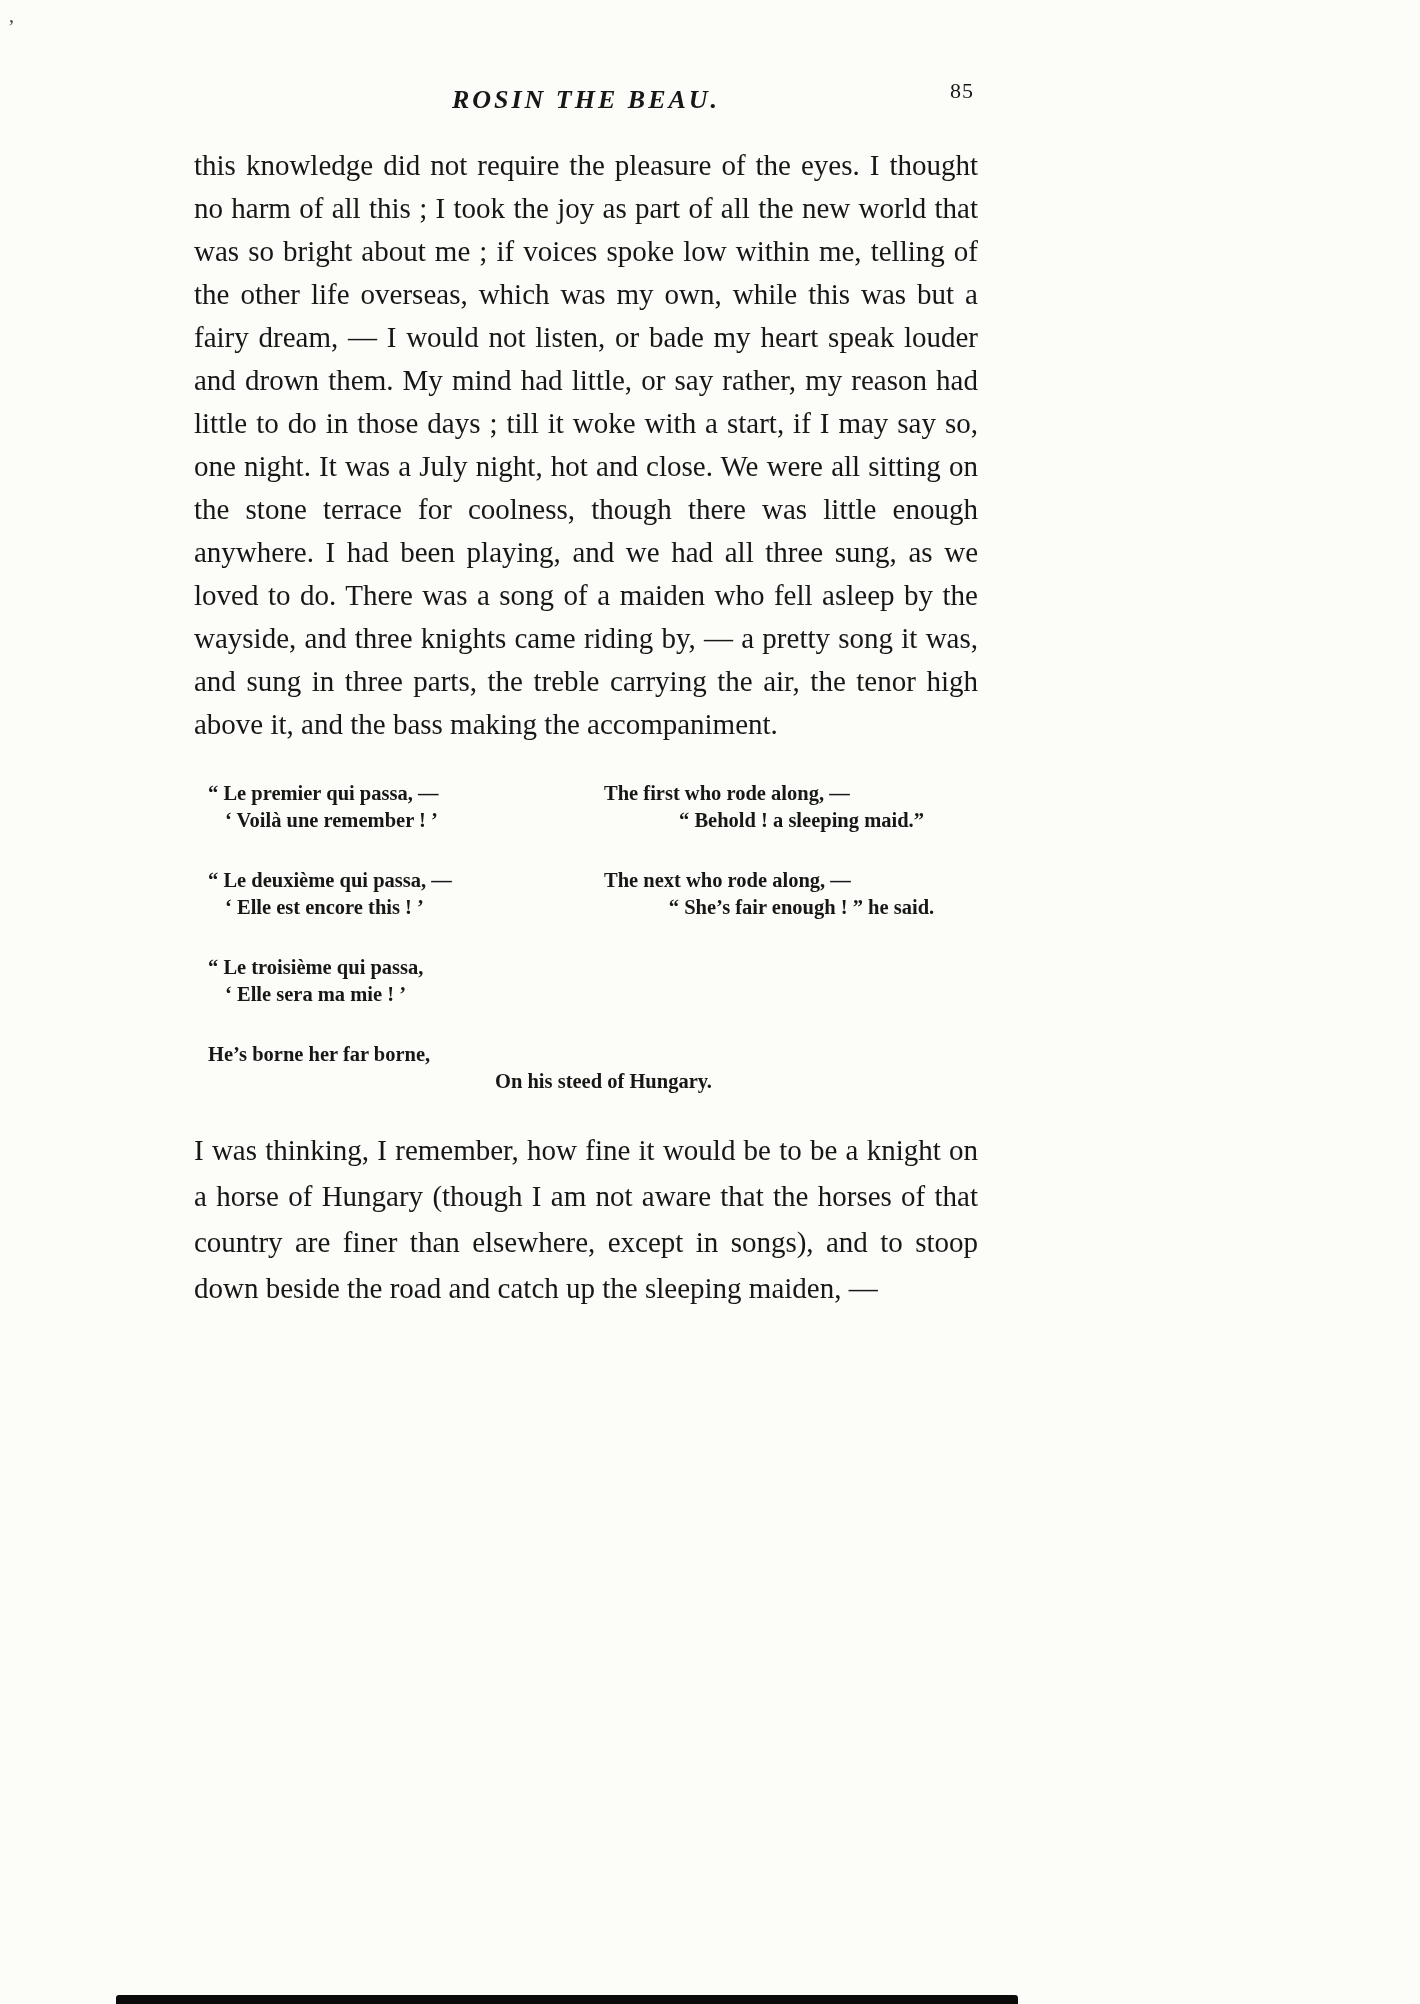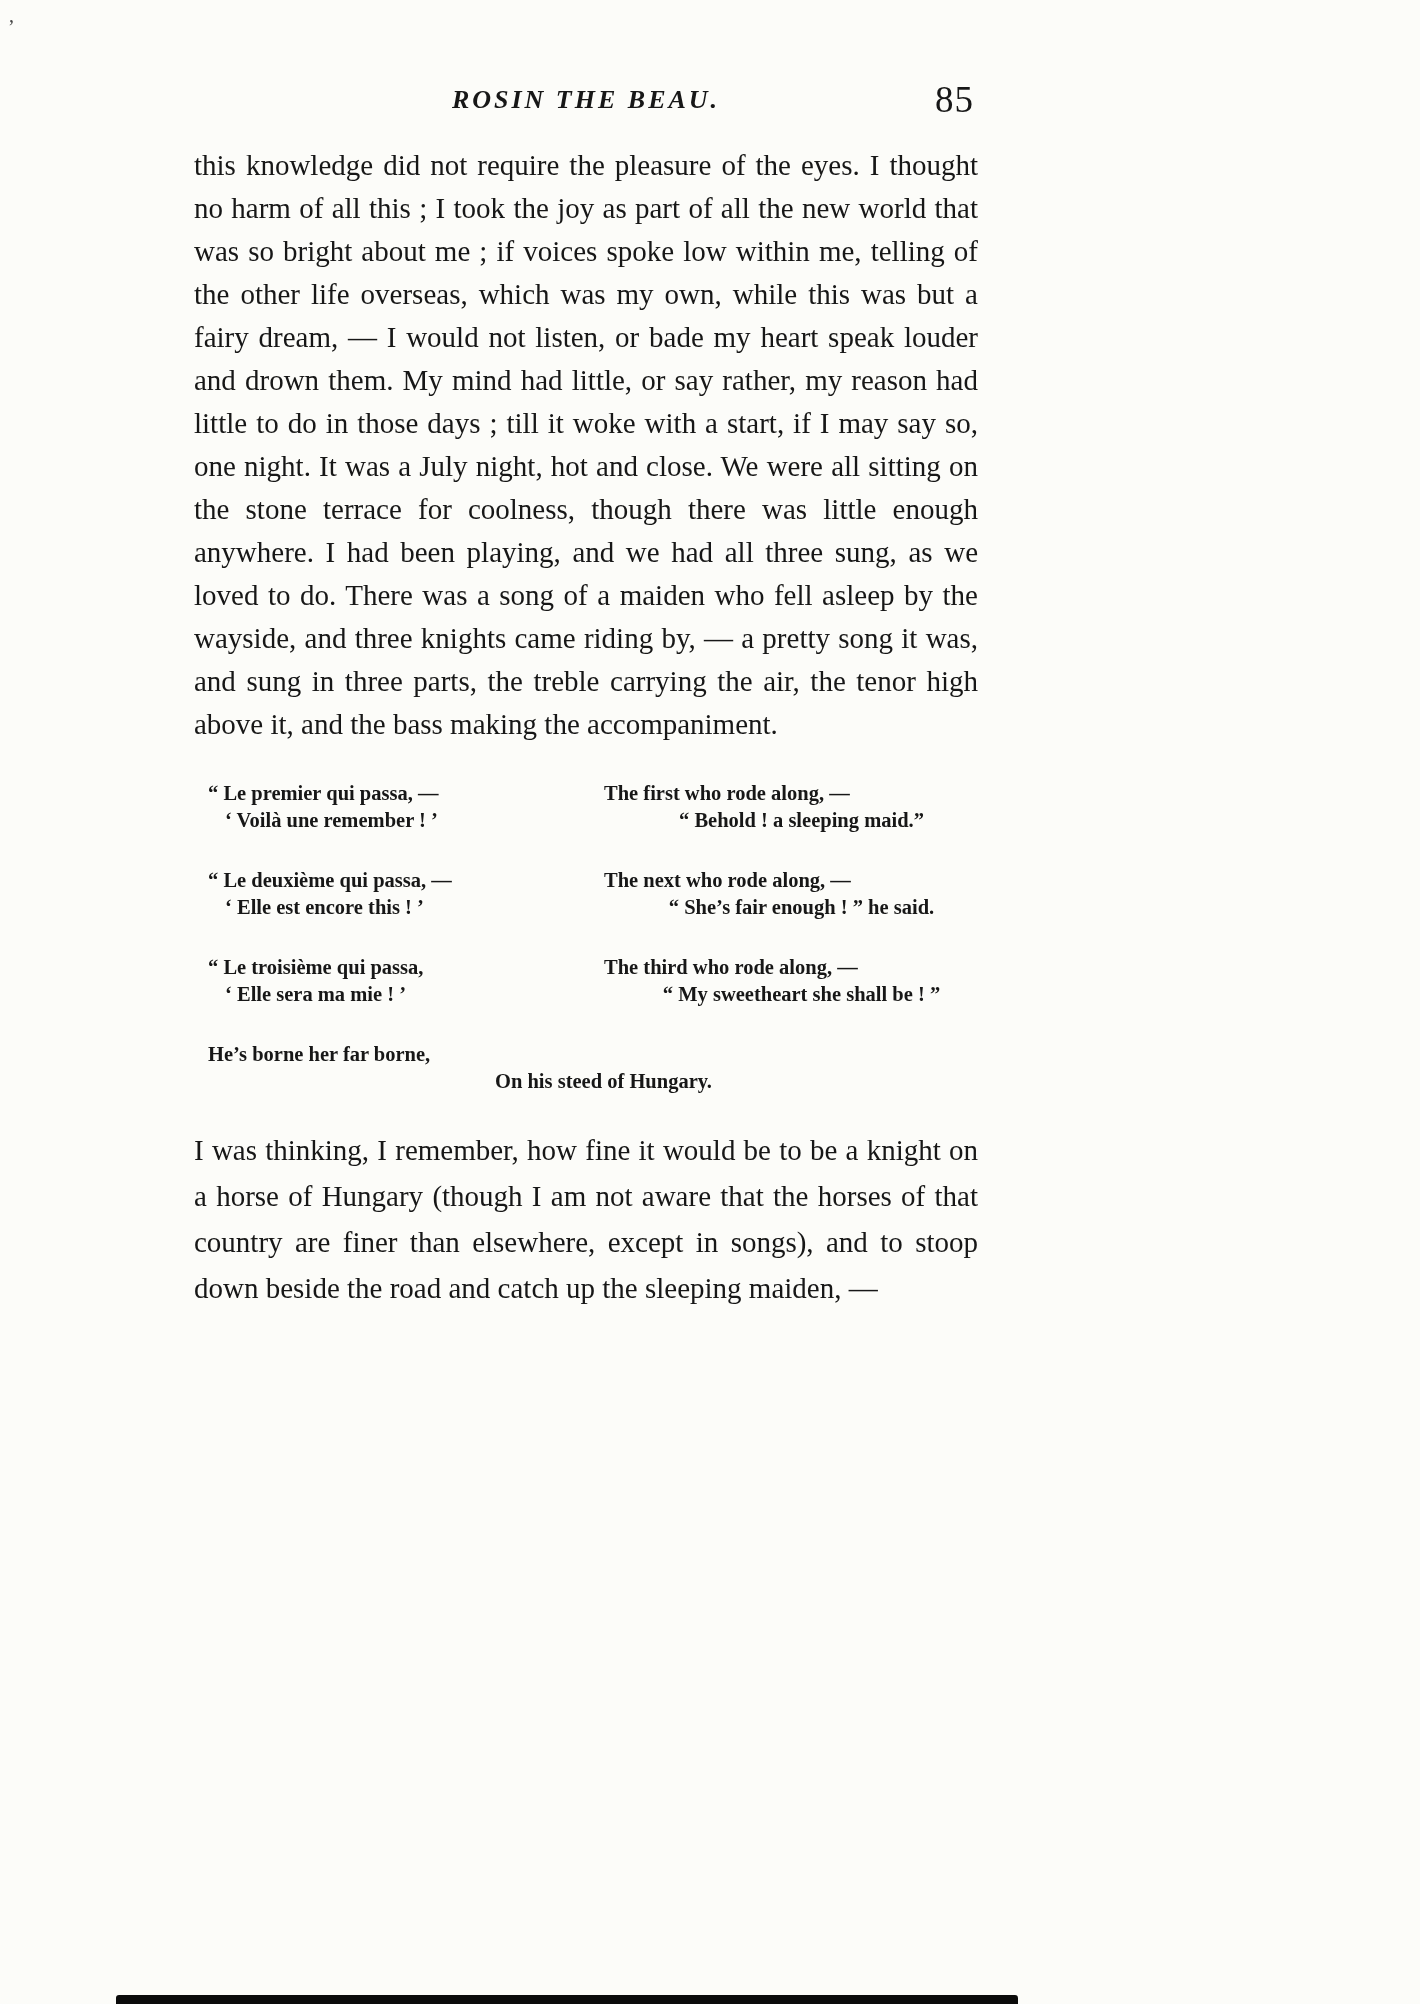--- a/index.html
+++ b/index.html
@@ -30,21 +30,21 @@
     font-style: italic;
     font-weight: bold;
     font-size: 26px;
     letter-spacing: 3px;
     padding-top: 7px;
   }
   .page-number {
     position: absolute;
     right: 4px;
     top: 0;
-    font-size: 37px;
+    font-size: 22px;
     letter-spacing: 1px;
   }
   .body-para {
     margin: 0;
     font-size: 29px;
     line-height: 43px;
     text-align: justify;
   }
   .para2 { line-height: 46px; }
   .poem {
@@ -123,24 +123,20 @@
           <div class="pl l1">The next who rode along, —</div>
           <div class="pl l2">“ She’s fair enough ! ” he said.</div>
         </div>
       </div>
 
       <div class="stanza">
         <div class="col-fr">
           <div class="pl l1">“ Le troisième qui passa,</div>
           <div class="pl l2">‘ Elle sera ma mie ! ’</div>
         </div>
-        <div class="col-en">
-          <div class="pl l1">The third who rode along, —</div>
-          <div class="pl l2">“ My sweetheart she shall be ! ”</div>
-        </div>
       </div>
 
       <div class="stanza">
         <div class="col-en">
           <div class="pl l1">He’s borne her far borne,</div>
           <div class="pl l2">On his steed of Hungary.</div>
         </div>
       </div>
 
     </div>

